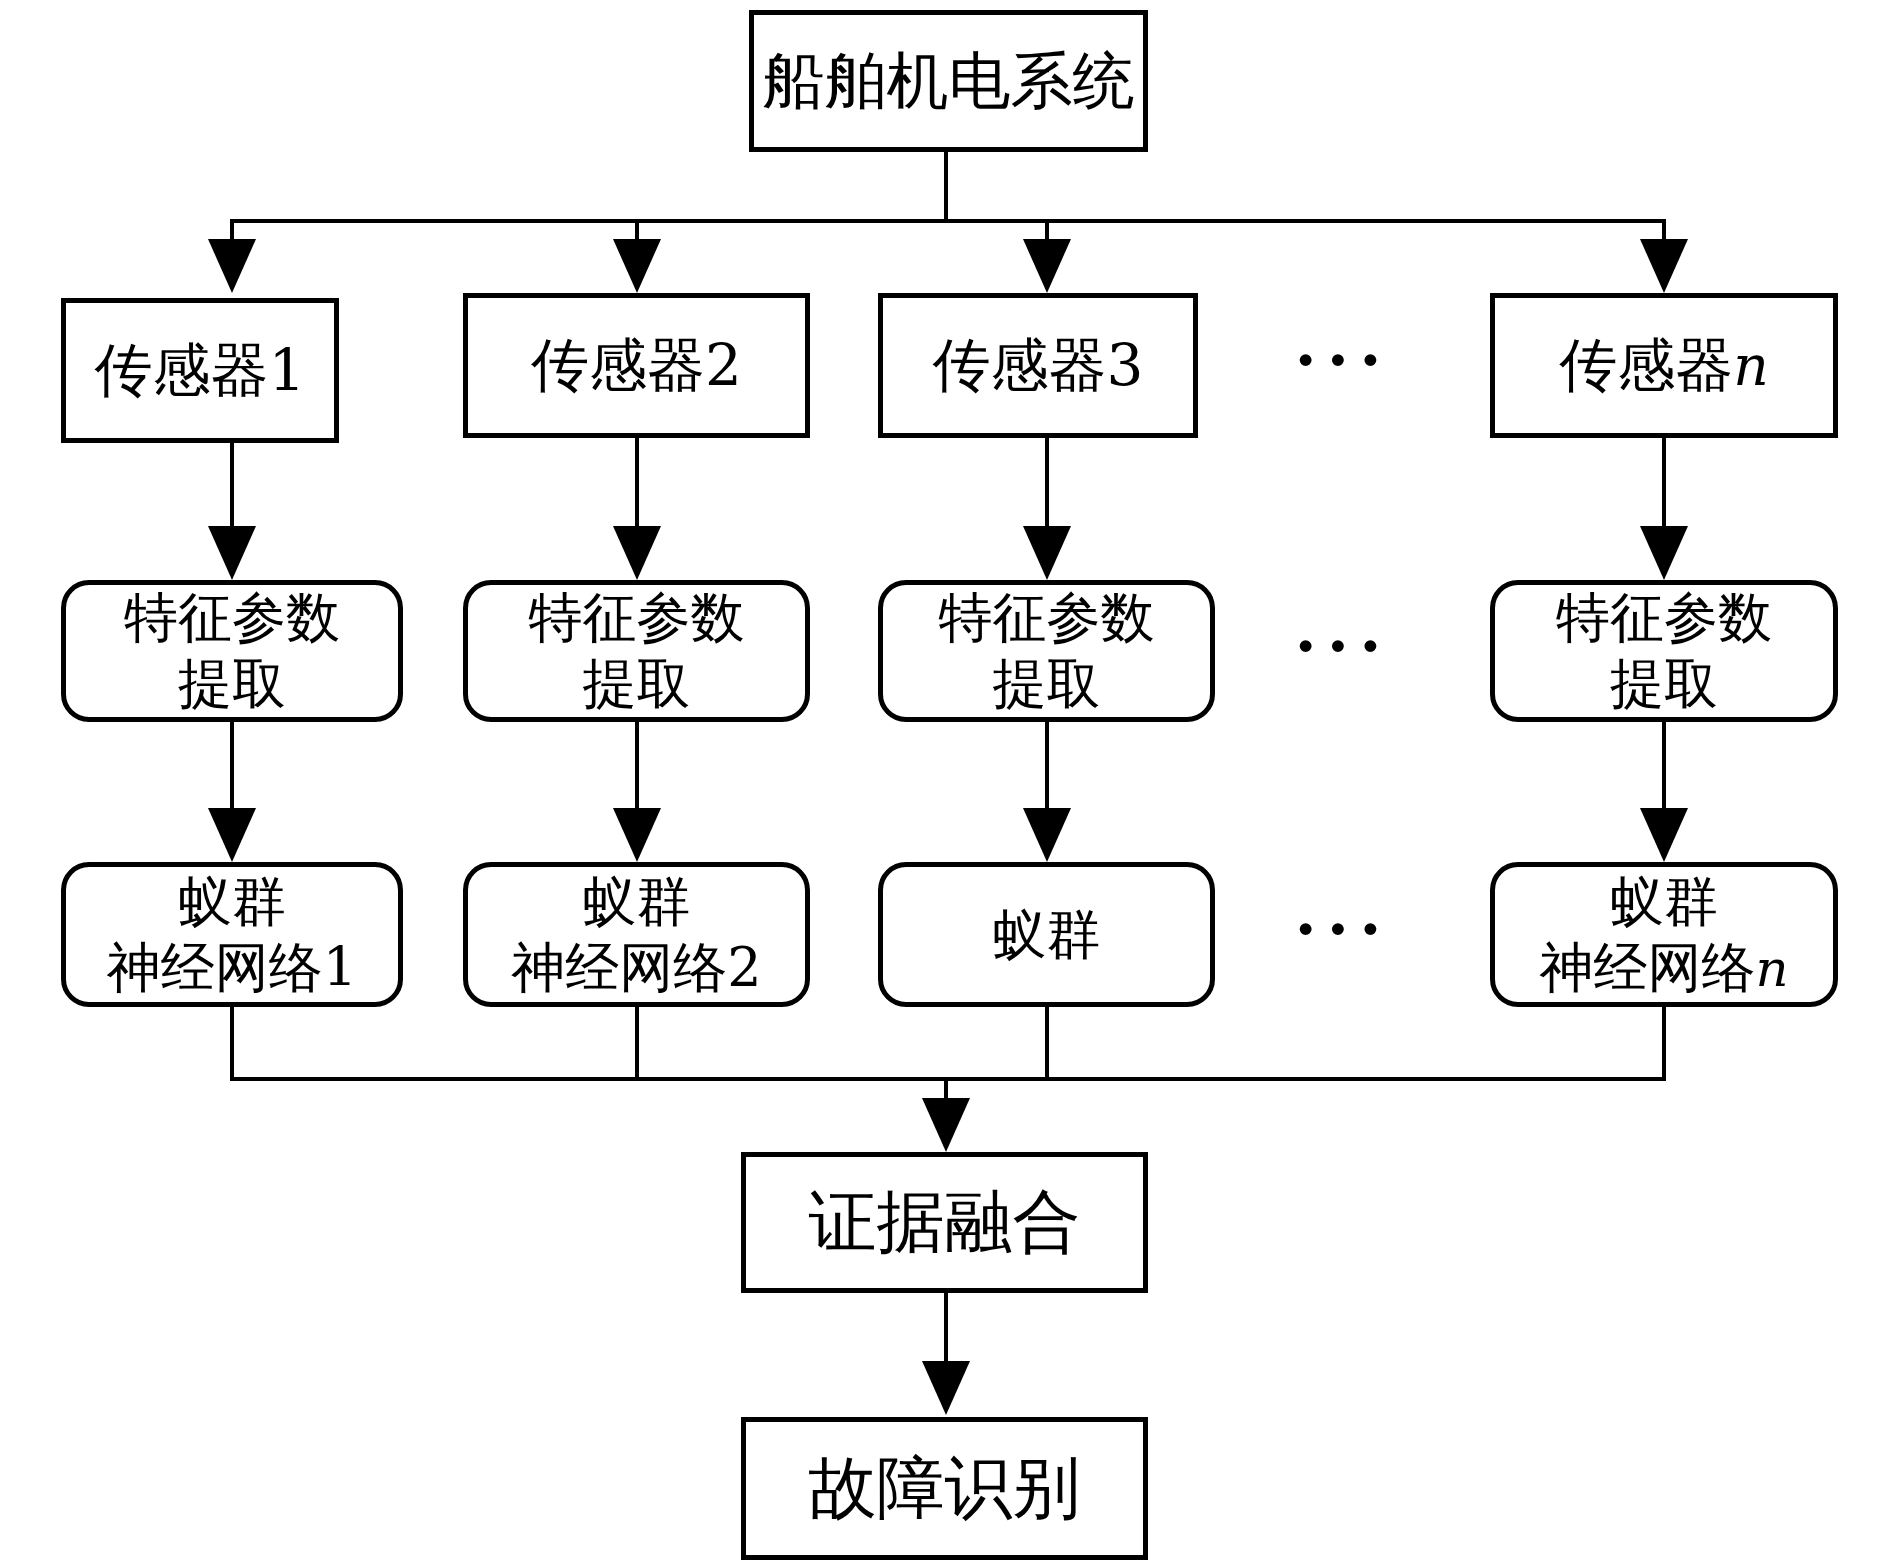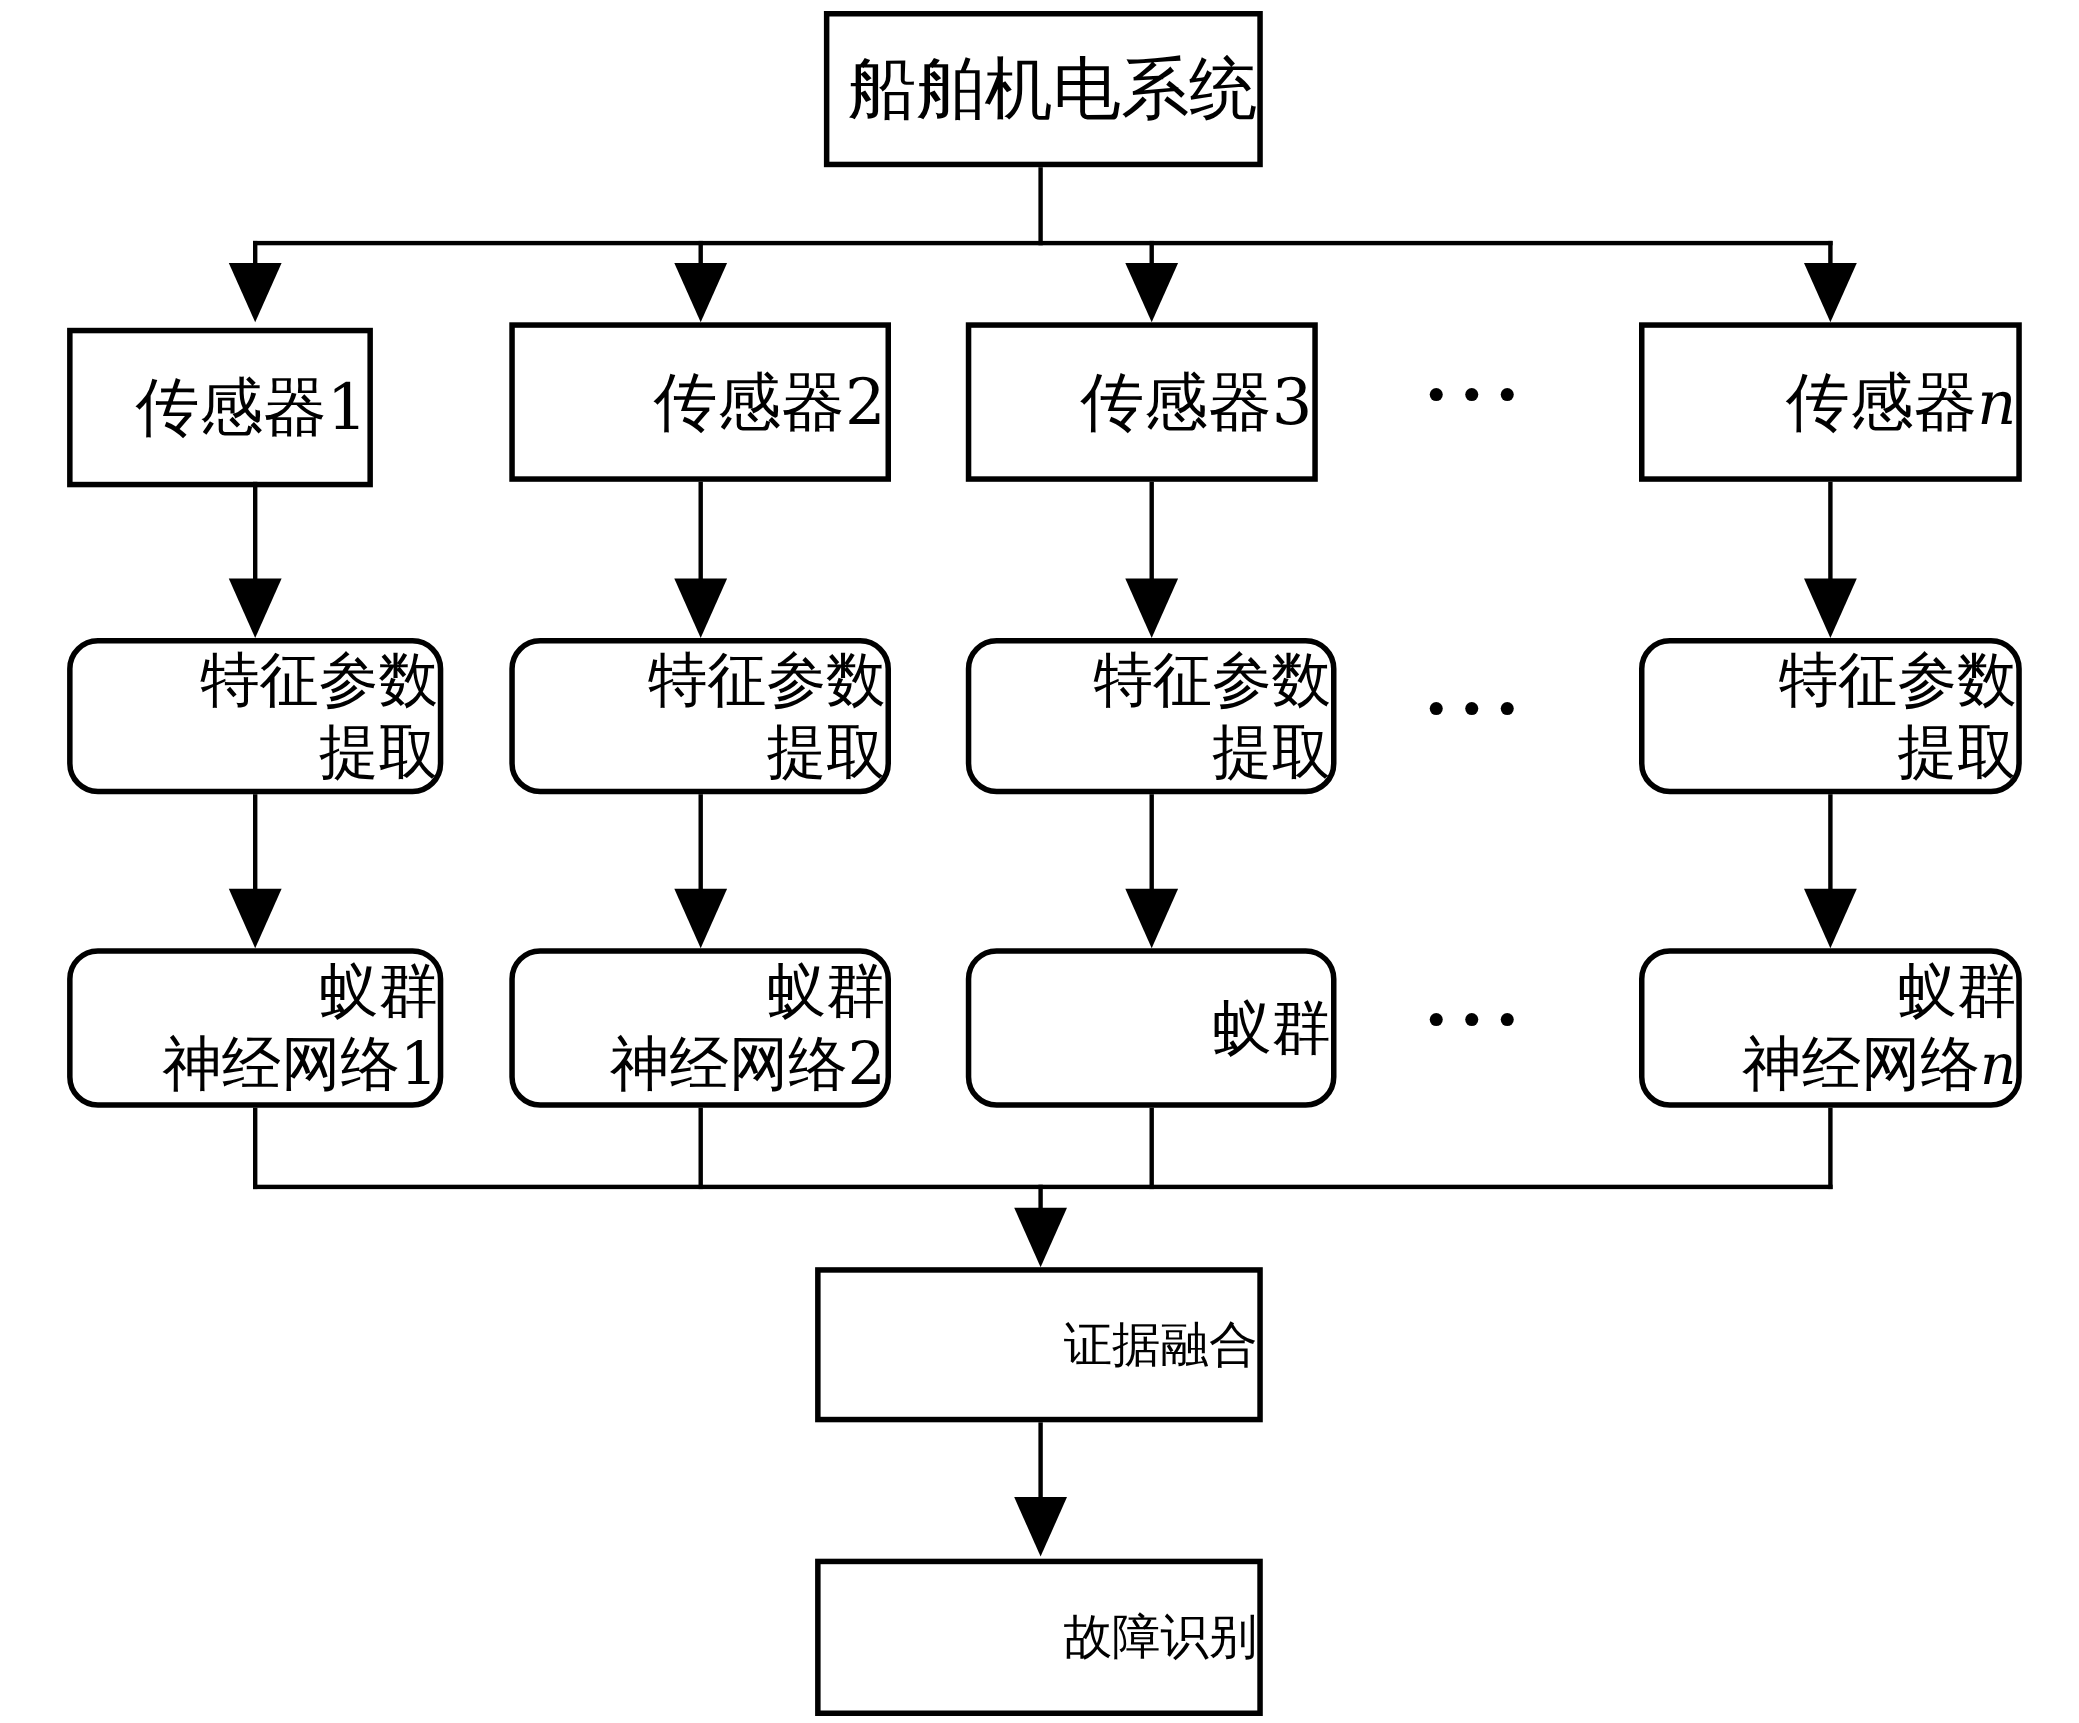--- a/index.html
+++ b/index.html
@@ -11,29 +11,29 @@
     color:#000;
     overflow:hidden;
   }
   .box{
     position:absolute;
     box-sizing:border-box;
     border:5px solid #000;
     background:#fff;
     display:flex;
     flex-direction:column;
-    align-items:flex-end;
+    align-items:center;
     justify-content:center;
     text-align:center;
   }
   .box .line1,.box .line2{display:block;white-space:nowrap;}
   .t-root{font-size:62px;}
   .t-sensor{font-size:58px;}
   .t-two{font-size:54px;line-height:66px;border-radius:28px;}
-  .t-bottom{font-size:44px;}
+  .t-bottom{font-size:68px;}
   .var{font-style:italic;font-size:0.95em;}
   .vline{position:absolute;width:4px;background:#000;}
   .hline{position:absolute;height:4px;background:#000;}
   .arrowhead{
     position:absolute;width:0;height:0;
     border-left:24px solid transparent;
     border-right:24px solid transparent;
     border-top:54px solid #000;
   }
   .dots{

